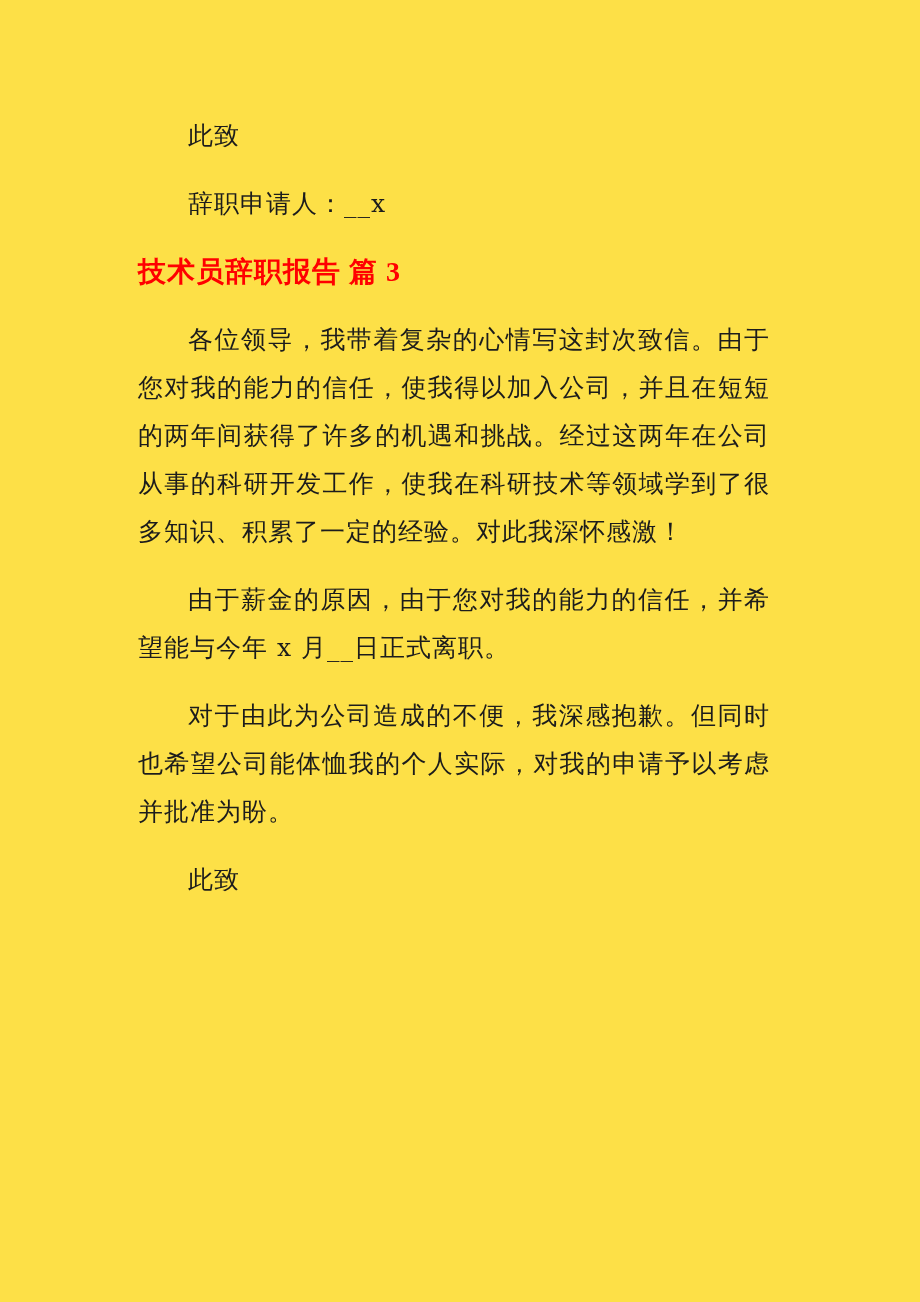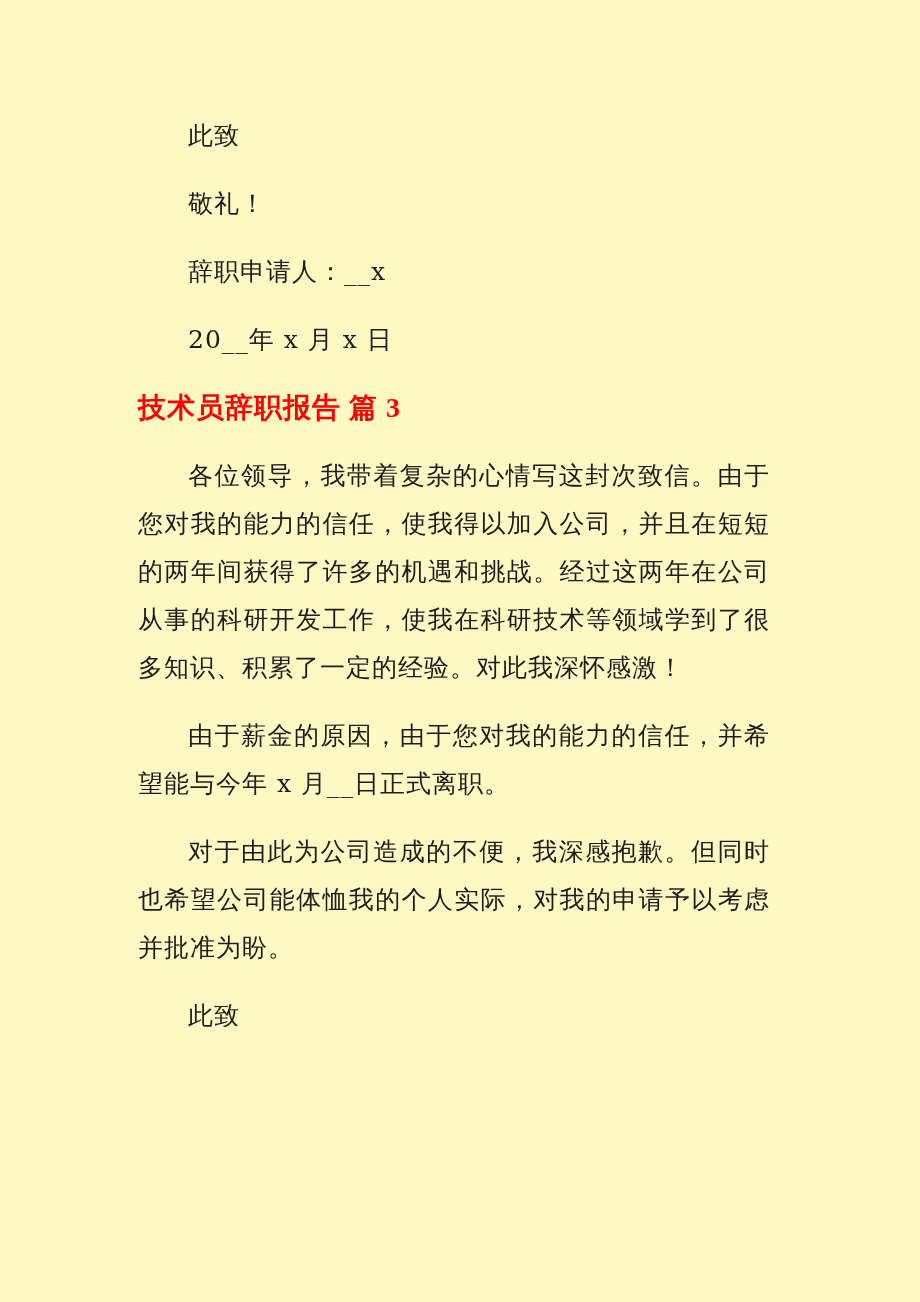--- a/index.html
+++ b/index.html
@@ -5,21 +5,21 @@
   html, body {
     margin: 0;
     padding: 0;
     background: #ffffff;
   }
   .page {
     position: relative;
     width: 920px;
     height: 1302px;
     margin: 0 auto;
-    background: #fef9c3;
+    background: #fde047;
     box-sizing: border-box;
     padding: 112px 138px 0 138px;
     overflow: hidden;
     font-family: "DejaVu Serif", "Liberation Serif", serif;
     color: #1c1c1c;
     font-size: 25px;
     letter-spacing: 1px;
   }
   .doc-line {
     margin: 0 0 20px 0;
@@ -43,21 +43,19 @@
     letter-spacing: 1px;
     color: #ff0000;
     text-indent: 0;
   }
 </style>
 </head>
 <body>
 
 <div class="page">
   <p class="doc-line">此致</p>
-  <p class="doc-line">敬礼！</p>
   <p class="doc-line">辞职申请人：__x</p>
-  <p class="doc-line">20__年 x 月 x 日</p>
   <h2 class="doc-heading">技术员辞职报告 篇 3</h2>
   <p class="doc-para">各位领导，我带着复杂的心情写这封次致信。由于您对我的能力的信任，使我得以加入公司，并且在短短的两年间获得了许多的机遇和挑战。经过这两年在公司从事的科研开发工作，使我在科研技术等领域学到了很多知识、积累了一定的经验。对此我深怀感激！</p>
   <p class="doc-para">由于薪金的原因，由于您对我的能力的信任，并希望能与今年 x 月__日正式离职。</p>
   <p class="doc-para">对于由此为公司造成的不便，我深感抱歉。但同时也希望公司能体恤我的个人实际，对我的申请予以考虑并批准为盼。</p>
   <p class="doc-line">此致</p>
 </div>
 
 </body></html>

